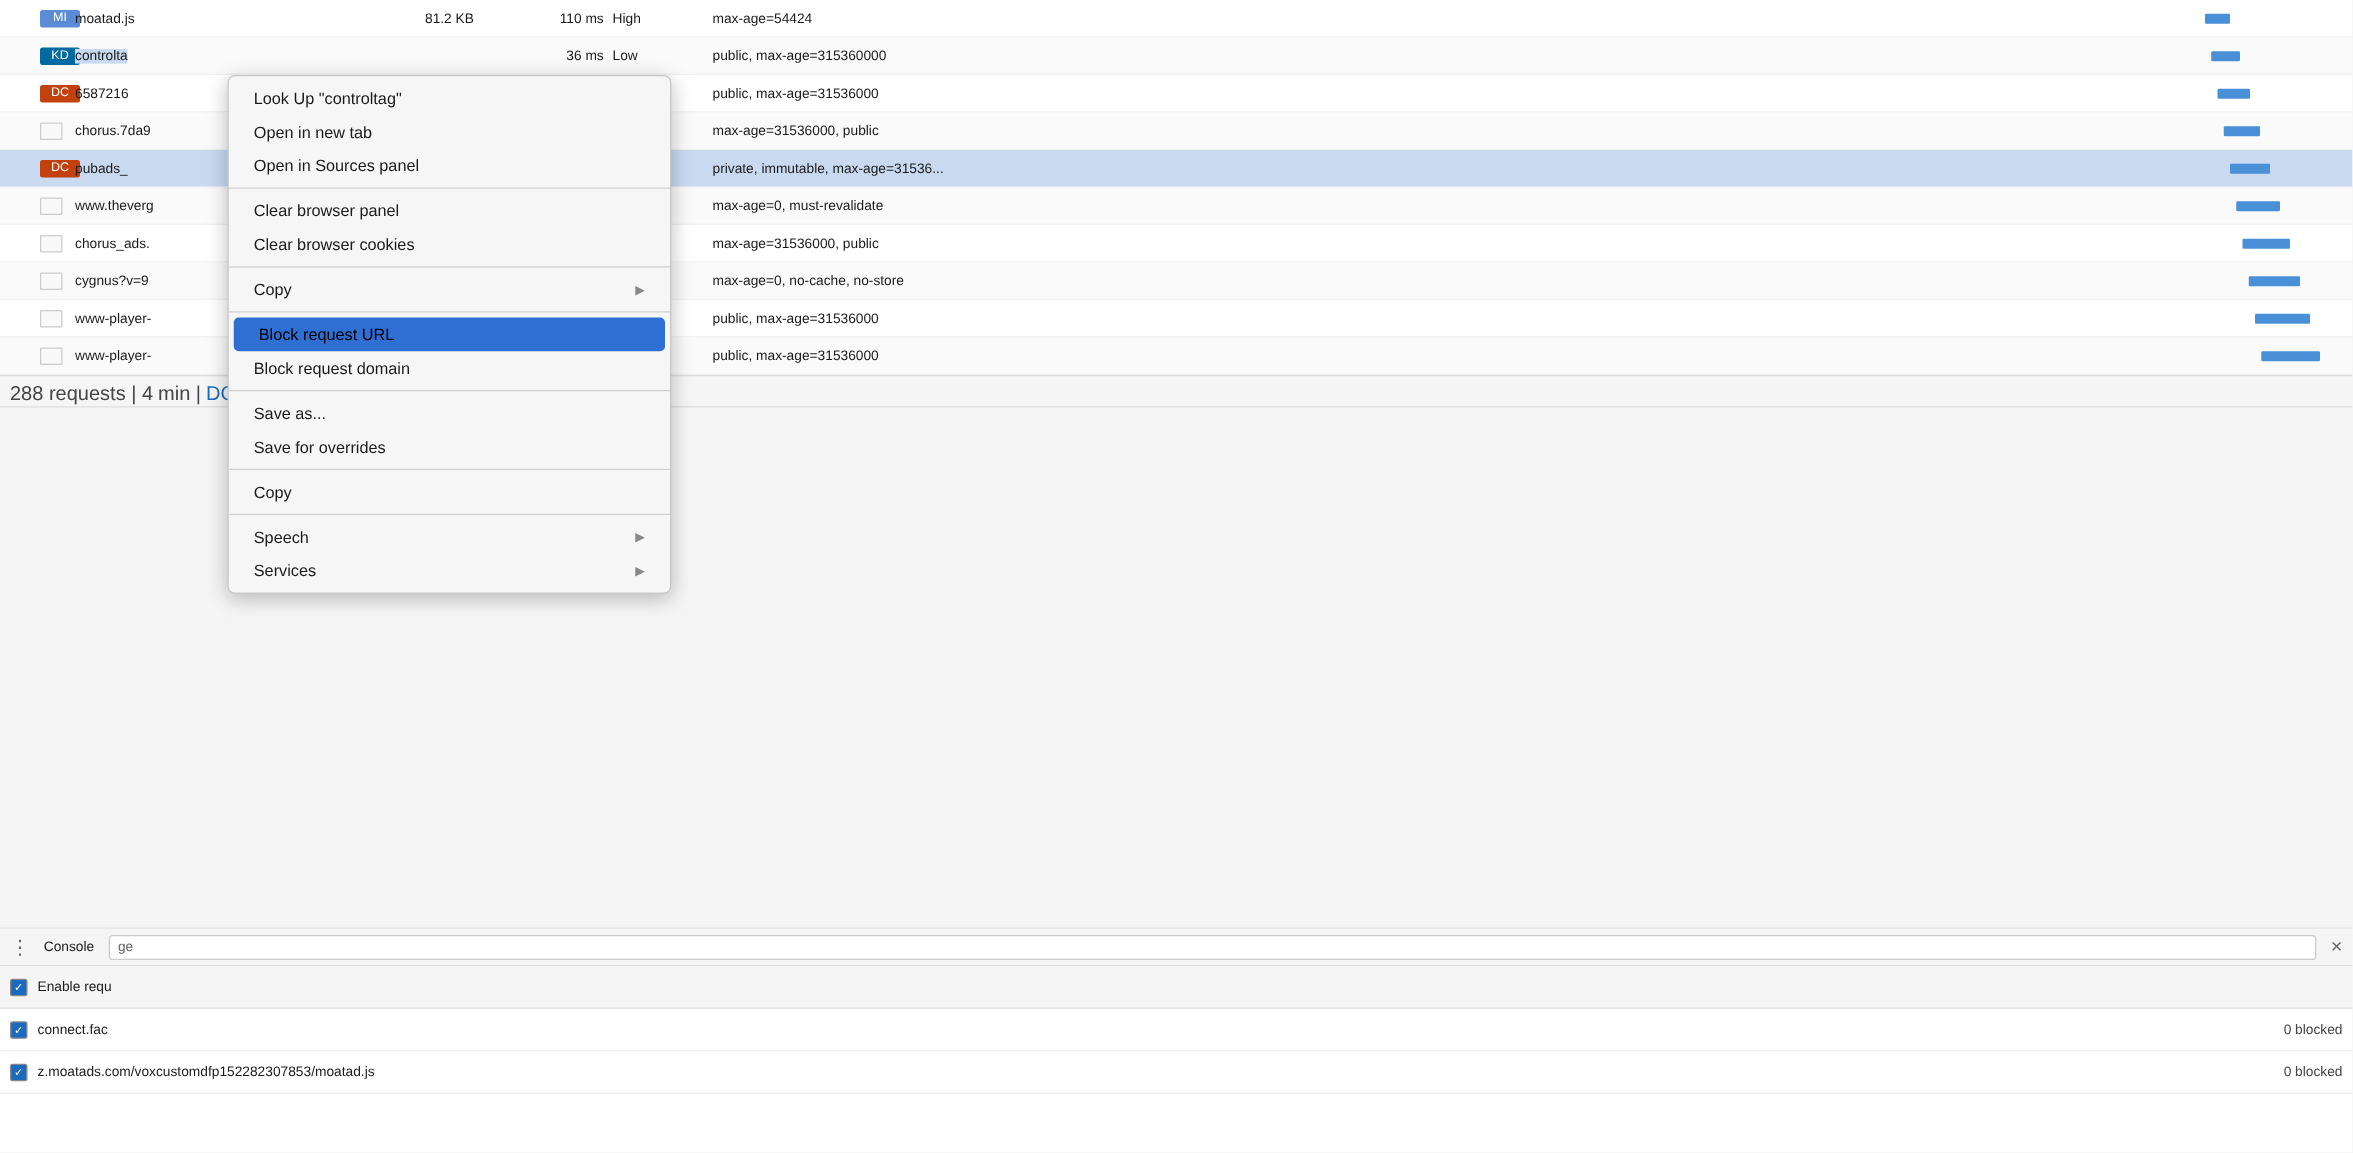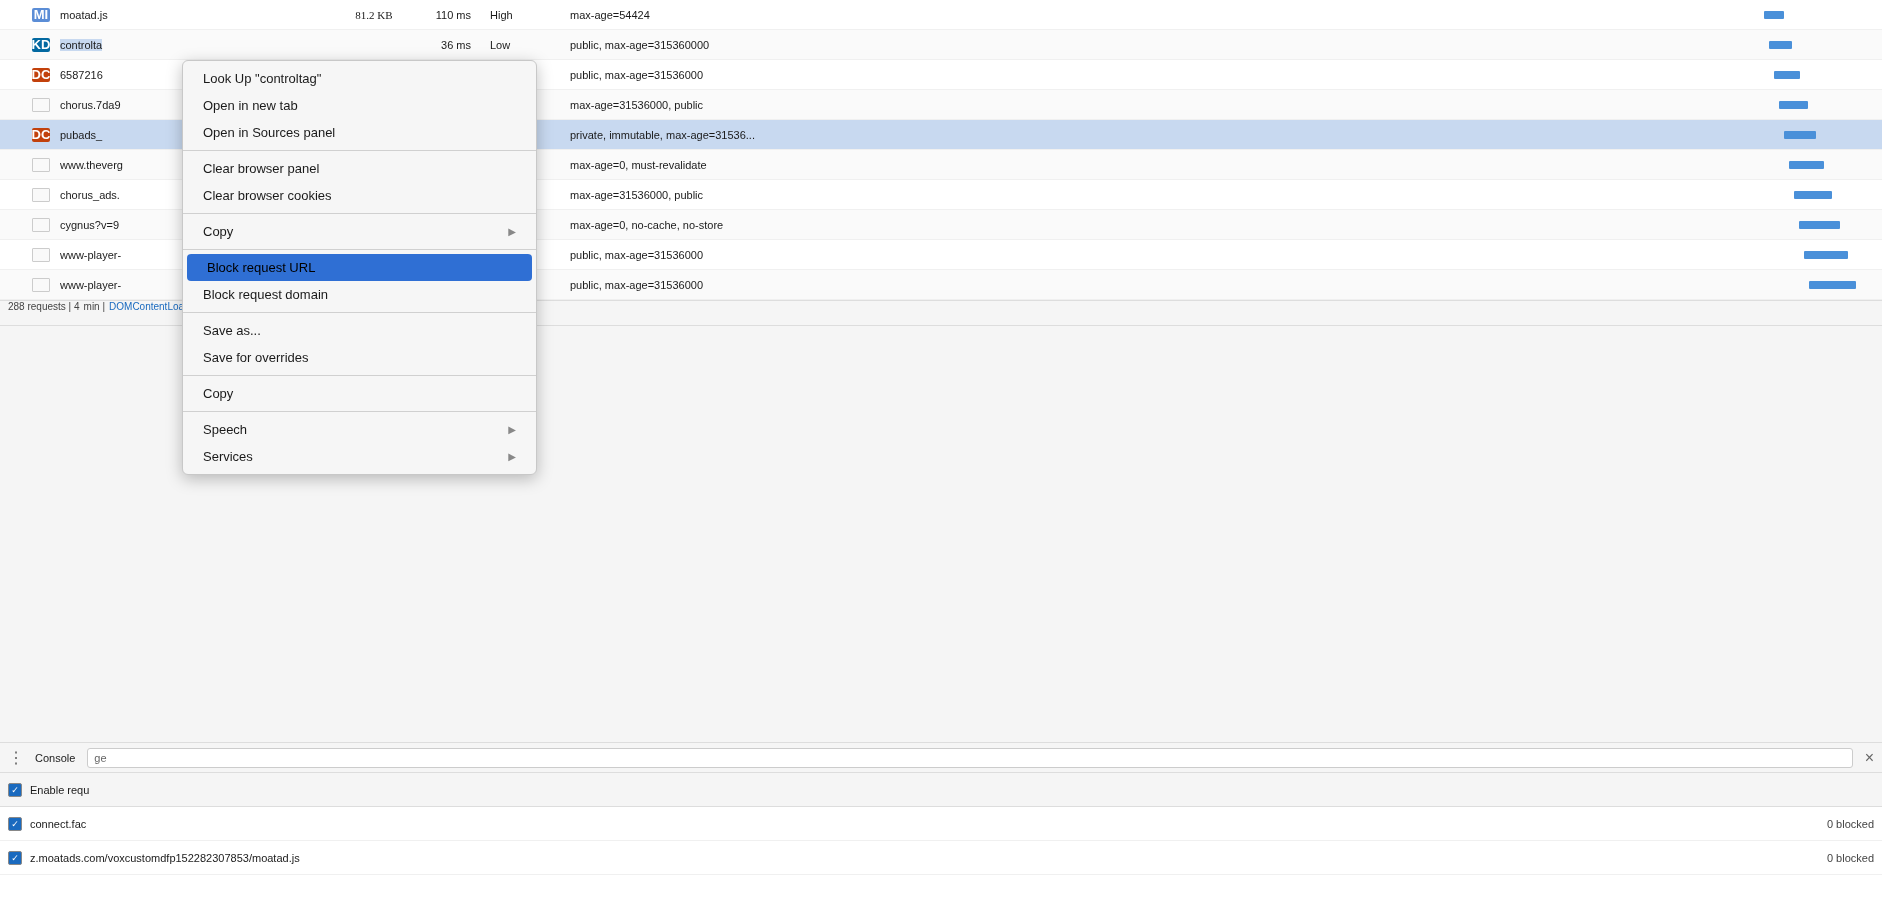--- a/index.html
+++ b/index.html
@@ -21,53 +21,53 @@
       padding: 0 8px;
       font-size: 11px;
     }
     .network-row:nth-child(odd) { background: #ffffff; }
     .network-row:nth-child(even) { background: #fafafa; }
     .network-row.highlighted { background: #c8d9f0; }
 
     .col-checkbox { width: 24px; flex-shrink: 0; }
     .col-badge { width: 28px; flex-shrink: 0; display: flex; align-items: center; gap: 2px; }
     .col-name { width: 280px; flex-shrink: 0; overflow: hidden; text-overflow: ellipsis; white-space: nowrap; }
-    .col-size { width: 80px; flex-shrink: 0; text-align: center; padding-right: 12px; font-family: Liberation Serif, serif; }
-    .col-time { width: 70px; flex-shrink: 0; text-align: right; padding-right: 19px; }
+    .col-size { width: 80px; flex-shrink: 0; text-align: left; padding-right: 12px; }
+    .col-time { width: 70px; flex-shrink: 0; text-align: right; padding-right: 7px; }
     .col-priority { width: 80px; flex-shrink: 0; }
     .col-cache { flex: 1; }
 
     .badge {
       display: inline-flex;
       align-items: center;
       justify-content: center;
-      width: 18px;
+      width: 32px;
       height: 14px;
       border-radius: 2px;
-      font-size: 13px;
-      font-weight: 700;
+      font-size: 10px;
+      font-weight: 400;
       color: white;
       flex-shrink: 0;
     }
     .badge-mi { background: #5b8dd6; }
     .badge-kd { background: #0369a1; color: white; }
     .badge-dc { background: #c2410c; }
 
     .name-highlight { background: #c8d9f0; }
 
     
     .status-bar {
       height: 26px;
       background: #f5f5f5;
       border-top: 1px solid #ddd;
       border-bottom: 1px solid #ddd;
       display: flex;
-      align-items: flex-start;
+      align-items: flex-end;
       padding: 0 8px;
-      font-size: 10px;
+      font-size: 16px;
       color: #444;
       gap: 4px;
     }
     .status-dom { color: #1a6abf; font-weight: 500; }
     .status-load { color: #c0392b; font-weight: 500; }
 
     
     .console-area {
       background: #ffffff;
       border-top: 1px solid #ddd;

